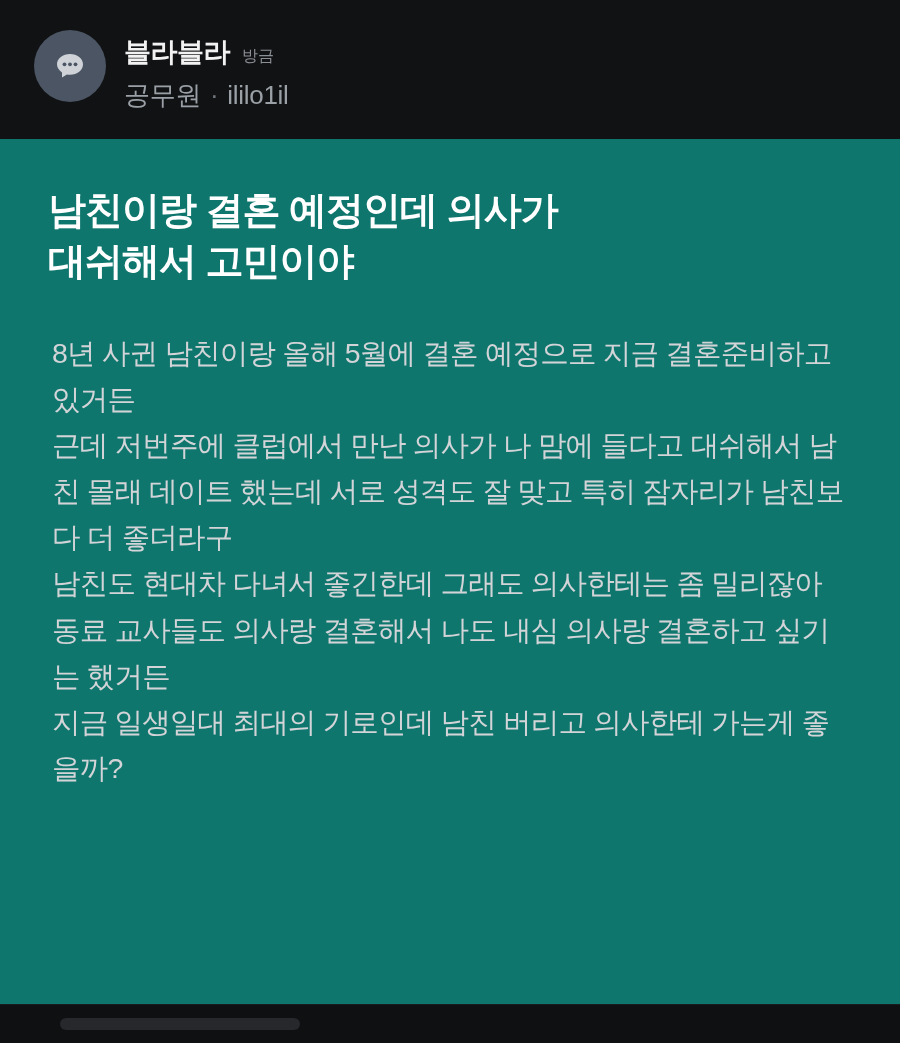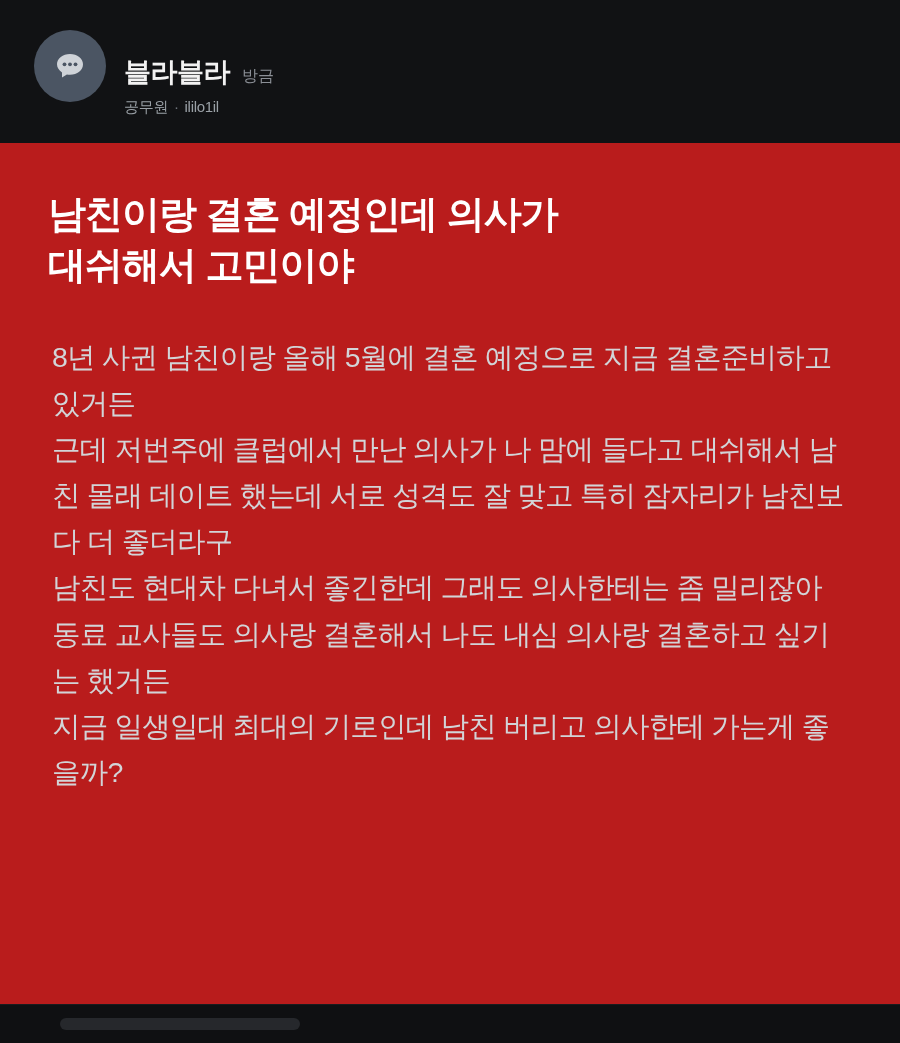--- a/index.html
+++ b/index.html
@@ -39,53 +39,52 @@
     display: flex;
     align-items: center;
     justify-content: center;
   }
   .avatar svg { display: block; }
   .identity {
     display: flex;
     flex-direction: column;
     justify-content: center;
     padding-top: 4px;
-    margin-top: 20px;
   }
   .identity-row1 {
     display: flex;
     align-items: baseline;
     gap: 12px;
   }
   .nickname {
     font-size: 27px;
     font-weight: bold;
     color: #f2f2f2;
     letter-spacing: -0.5px;
   }
   .timestamp {
     font-size: 16px;
     color: #8b8f96;
   }
   .identity-row2 {
     margin-top: 8px;
-    font-size: 15px;
+    font-size: 26px;
     color: #9aa0a6;
     letter-spacing: -0.3px;
   }
   .meta-sep {
     color: #6f747b;
     padding: 0 2px;
   }
   .userid {
     color: #9aa0a6;
   }
 
   .body-wrap {
-    background: #b91c1c;
+    background: #0f766e;
     padding: 46px 48px 0 48px;
     flex: 1 1 auto;
   }
   .post-title {
     font-size: 38px;
     line-height: 1.35;
     font-weight: bold;
     color: #ffffff;
     letter-spacing: -1px;
     margin: 0 0 42px 0;

